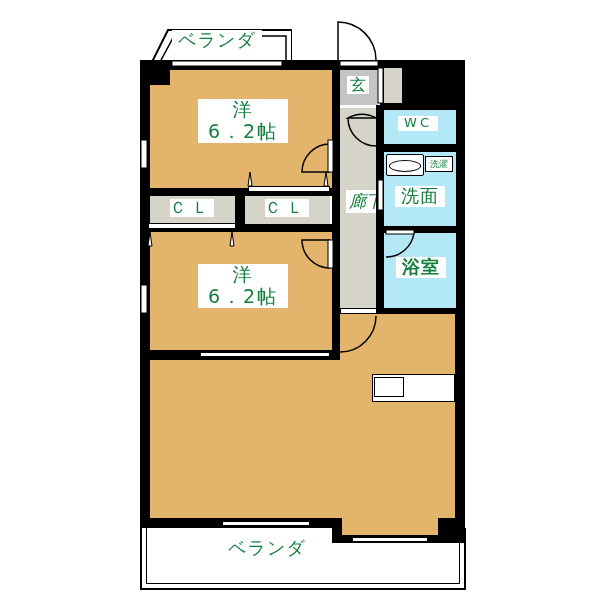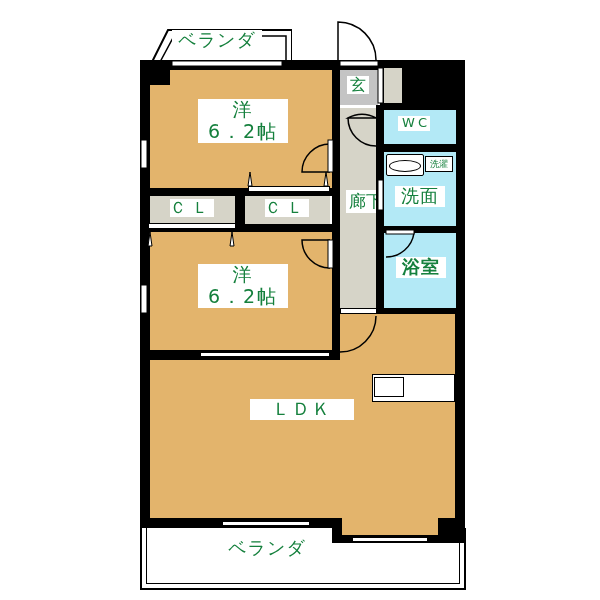--- a/index.html
+++ b/index.html
@@ -64,46 +64,45 @@
 </div>
 
 <div class="wall" style="left:140px;top:350px;width:200px;height:10px;"></div>
 <div class="win" style="left:200px;top:352px;width:130px;height:5px;"></div>
 
 <div class="wall" style="left:332px;top:70px;width:8px;height:290px;"></div>
 <div class="room-gray2" style="left:340px;top:70px;width:38px;height:35px;"></div>
 <div class="label" style="left:347px;top:76px;width:22px;font-size:16px;letter-spacing:0;">玄</div>
 <div class="room-gray" style="left:384px;top:68px;width:18px;height:35px;"></div>
 <div class="room-gray" style="left:340px;top:108px;width:38px;height:200px;"></div>
-<div class="label" style="left:346px;top:190px;width:40px;font-size:17px;letter-spacing:0;word-break:break-all;line-height:1.35;">廊下</div>
+<div class="label" style="left:346px;top:190px;width:40px;font-size:17px;letter-spacing:0;word-break:break-all;line-height:1.35;font-style:italic;">廊下</div>
 <div class="wall" style="left:376px;top:105px;width:8px;height:210px;"></div>
 <div class="win" style="left:340px;top:308px;width:38px;height:6px;"></div>
 
 <div class="room-blue" style="left:384px;top:110px;width:72px;height:34px;"></div>
-<div class="label small" style="left:398px;top:116px;width:32px;font-size:13px;letter-spacing:3px;text-align:right;">WC</div>
+<div class="label small" style="left:398px;top:116px;width:40px;font-size:13px;letter-spacing:3px;">WC</div>
 <div class="wall" style="left:380px;top:144px;width:80px;height:8px;"></div>
 
 <div class="room-blue" style="left:384px;top:152px;width:72px;height:74px;"></div>
 <div class="win" style="left:386px;top:154px;width:38px;height:22px;border-radius:2px;"></div>
 <div class="abs" style="left:389px;top:160px;width:30px;height:10px;border:1px solid #000;border-radius:50%;background:#fff;"></div>
 <div class="label" style="left:425px;top:156px;width:26px;font-size:9px;letter-spacing:0;border:1px solid #000;padding:2px 0;">洗濯</div>
 <div class="label" style="left:395px;top:186px;width:50px;font-size:18px;letter-spacing:1px;">洗面</div>
 <div class="wall" style="left:380px;top:226px;width:80px;height:7px;"></div>
 
 <div class="room-blue" style="left:384px;top:233px;width:72px;height:75px;"></div>
 <div class="label" style="left:396px;top:257px;width:50px;font-size:18px;letter-spacing:1px;font-weight:bold;">浴室</div>
 <div class="wall" style="left:376px;top:308px;width:84px;height:8px;"></div>
 
 <div class="room-wood" style="left:150px;top:360px;width:305px;height:158px;"></div>
 <div class="room-wood" style="left:340px;top:314px;width:115px;height:48px;"></div>
 <div class="room-wood" style="left:340px;top:515px;width:98px;height:20px;"></div>
 <div class="win" style="left:372px;top:374px;width:83px;height:28px;"></div>
 <div class="abs" style="left:374px;top:377px;width:30px;height:20px;border:1.5px solid #000;background:#fff;box-sizing:border-box;"></div>
 <div class="label" style="left:250px;top:399px;width:104px;font-size:18px;">
-  <div>ＬＤＫ</div>
 </div>
 
 <div class="wall" style="left:140px;top:518px;width:200px;height:10px;"></div>
 <div class="wall" style="left:332px;top:518px;width:10px;height:22px;"></div>
 <div class="wall" style="left:332px;top:535px;width:133px;height:8px;"></div>
 <div class="win" style="left:222px;top:521px;width:88px;height:5px;"></div>
 <div class="win" style="left:352px;top:537px;width:76px;height:5px;"></div>
 
 <div class="outline" style="left:140px;top:528px;width:326px;height:62px;border-top:none;"></div>
 <div class="outline" style="left:146px;top:528px;width:314px;height:56px;border-top:none;border-width:1.5px;"></div>

